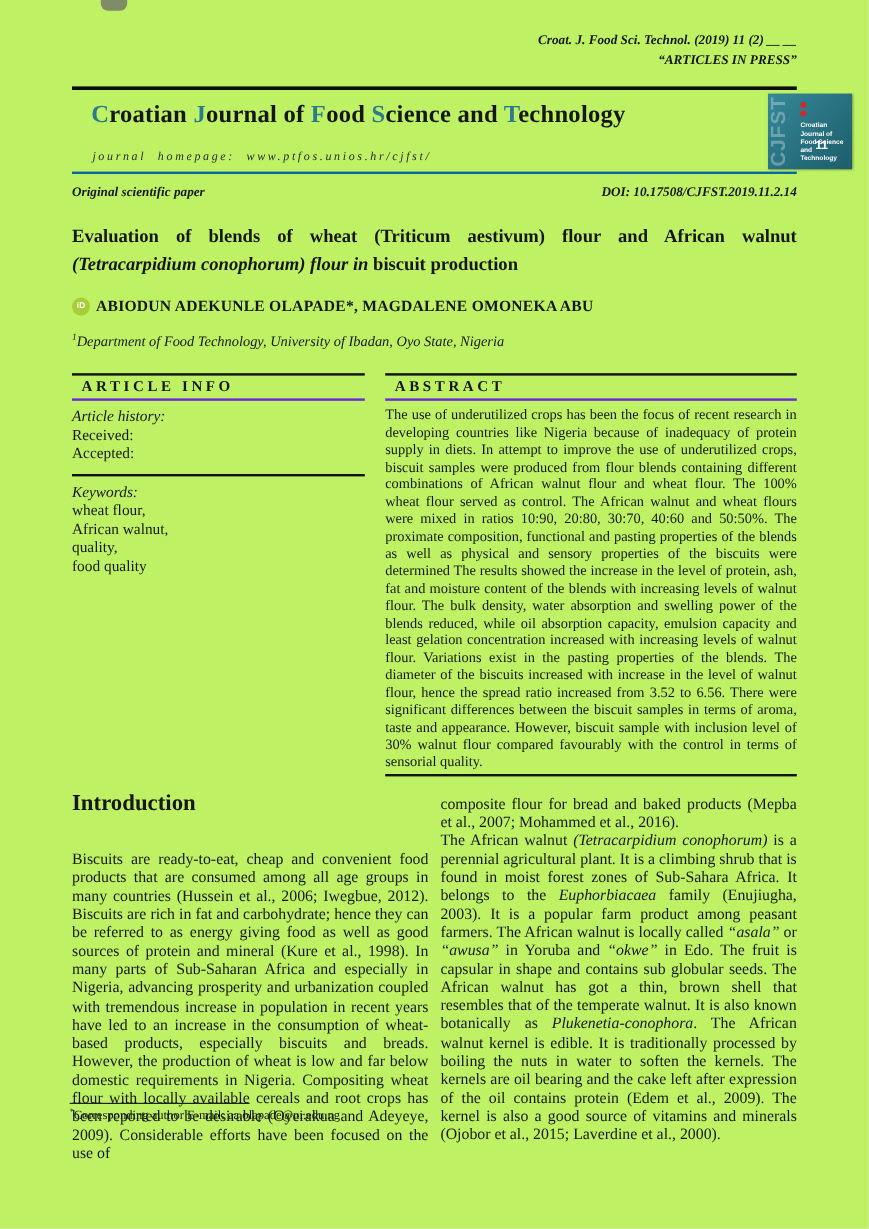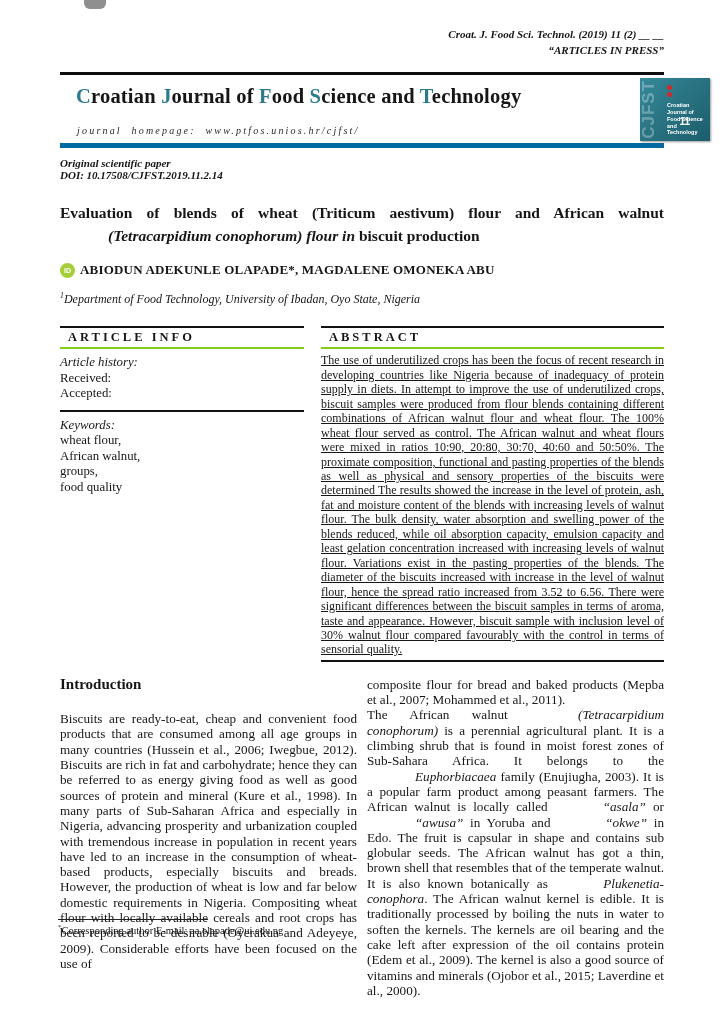--- a/index.html
+++ b/index.html
@@ -1,79 +1,79 @@
 <!DOCTYPE html>
 <html><head>
 <meta charset="utf-8">
 <style>
   html,body { margin:0; padding:0; background:#e8e8e8; }
   .page {
     position:relative; width:724px; height:1024px; margin:0 auto;
-    background:#ffffff; overflow:hidden;
+    background:#bef264; overflow:hidden;
     font-family:"Liberation Serif", serif; color:#161616;
   }
   .content { position:absolute; left:60px; top:0; width:604px; }
 
   
   .smudge { position:absolute; left:84px; top:0; width:22px; height:9px; background:#6a6a6a; border-radius:0 0 6px 6px; opacity:.75; }
 
   
   .running-head { margin-top:27px; text-align:right; font-size:11px; font-style:italic; font-weight:bold; line-height:1.45; }
 
   
-  .masthead { position:relative; margin-top:13px; border-top:3px solid #0d0d0d; border-bottom:5px solid #0369a1; height:68px; }
+  .masthead { position:relative; margin-top:13px; border-top:3px solid #0d0d0d; border-bottom:2px solid #0369a1; height:68px; }
   .journal-title { margin:10px 0 0 16px; font-size:20.5px; font-weight:bold; letter-spacing:.2px; }
   .journal-title .accent { color:#2c7b8d; }
   .journal-homepage { margin:17px 0 0 17px; font-size:10px; font-weight:normal; font-style:italic; letter-spacing:2.2px; word-spacing:5px; color:#2a2a2a; }
   .cover { position:absolute; top:3px; right:-46px; width:70px; height:63px;
     background:linear-gradient(135deg,#35899a 0%,#27707f 55%,#1d5d6b 100%); box-shadow:1px 1px 2px rgba(0,0,0,.4); }
   .cover-abbrev { position:absolute; left:-1px; bottom:2px; writing-mode:vertical-rl; transform:rotate(180deg);
     font-family:"Liberation Sans", sans-serif; font-weight:bold; font-size:17px; letter-spacing:1px; color:rgba(255,255,255,.30); }
   .cover-dots { position:absolute; left:27px; top:7px; }
   .cover-dots span { display:block; width:5px; height:5px; border-radius:50%; background:#d22a2a; margin-bottom:2px; }
   .cover-title { position:absolute; left:27px; top:24px; width:36px; font-family:"Liberation Sans", sans-serif;
     font-size:5.5px; line-height:1.25; color:#ffffff; font-weight:bold; }
   .cover-issue { position:absolute; right:20px; bottom:14px; font-family:"Liberation Sans", sans-serif;
     font-size:10px; font-weight:bold; color:#ffffff; }
 
   
-  .meta-row { display:flex; justify-content:space-between; margin-top:9px; font-size:11px; font-style:italic; font-weight:bold;flex-direction:column; }
+  .meta-row { display:flex; justify-content:space-between; margin-top:9px; font-size:11px; font-style:italic; font-weight:bold; }
 
   
   .paper-title { margin-top:20px; font-size:15.5px; font-weight:bold; text-align:justify; line-height:1.5; }
   .authors-row { margin-top:15px; display:flex; align-items:center; }
   .orcid-icon { width:15px; height:15px; border-radius:50%; background:#a6ce39; color:#ffffff;
     font-family:"Liberation Sans", sans-serif; font-size:7px; font-weight:bold;
     display:flex; align-items:center; justify-content:center; margin-right:5px; flex:0 0 auto; }
   .authors { font-size:13px; font-weight:bold; letter-spacing:.2px; }
   .affiliation { margin-top:13px; font-size:12px; font-style:italic; }
 
   
   .info-section { display:flex; gap:17px; margin-top:19px; }
   .info-col-left { width:244px; flex:0 0 auto; }
   .info-col-right { flex:1; }
-  .info-header { border-top:2.5px solid #111; border-bottom:2px solid #84cc16; font-size:12.5px; font-weight:bold;
+  .info-header { border-top:2.5px solid #111; border-bottom:2px solid #6d28d9; font-size:12.5px; font-weight:bold;
     letter-spacing:3px; padding:2px 0 2px 8px; }
   .info-block { margin-top:6px; font-size:12.8px; line-height:15.5px; }
   .info-divider { border-top:2px solid #111; margin-top:8px; }
   .label-italic { font-style:italic; }
   .abstract-wrap { border-bottom:2px solid #111; padding-bottom:3px; }
-  .abstract-text { margin:4px 0 0 0; font-size:12px; line-height:14.45px; text-align:justify;text-decoration:underline; }
+  .abstract-text { margin:4px 0 0 0; font-size:12px; line-height:14.45px; text-align:justify; }
 
   
   .body-section { display:flex; gap:10px; margin-top:15px; }
   .body-col { width:297px; flex:0 0 auto; font-size:13.2px; line-height:15.3px; text-align:justify; }
-  .section-heading { font-size:15px; font-weight:bold; margin:0 0 19px 0; text-align:left; }
+  .section-heading { font-size:19px; font-weight:bold; margin:0 0 31px 0; text-align:left; }
   .body-col p { margin:0; }
 
   
   .footnote { position:absolute; left:58px; top:919px; font-size:10.5px; }
   .footnote-rule { width:150px; border-top:1.5px solid #222; margin-bottom:3px; }
 
-  .i { font-style:italic;margin-left:48px; }
+  .i { font-style:italic; }
   .sup { vertical-align:super; font-size:.65em; }
 </style>
 </head>
 <body>
 
 <div class="page">
   <div class="smudge"></div>
 
   <div class="content">
     <div class="running-head">
@@ -115,39 +115,39 @@
         <div class="info-block">
           <div class="label-italic">Article history:</div>
           <div>Received:</div>
           <div>Accepted:</div>
         </div>
         <div class="info-divider"></div>
         <div class="info-block">
           <div class="label-italic">Keywords:</div>
           <div>wheat flour,</div>
           <div>African walnut,</div>
-          <div>groups,</div>
+          <div>quality,</div>
           <div>food quality</div>
         </div>
       </div>
       <div class="info-col-right">
         <div class="abstract-wrap">
           <div class="info-header">ABSTRACT</div>
           <p class="abstract-text">The use of underutilized crops has been the focus of recent research in developing countries like Nigeria because of inadequacy of protein supply in diets. In attempt to improve the use of underutilized crops, biscuit samples were produced from flour blends containing different combinations of African walnut flour and wheat flour. The 100% wheat flour served as control. The African walnut and wheat flours were mixed in ratios 10:90, 20:80, 30:70, 40:60 and 50:50%. The proximate composition, functional and pasting properties of the blends as well as physical and sensory properties of the biscuits were determined The results showed the increase in the level of protein, ash, fat and moisture content of the blends with increasing levels of walnut flour. The bulk density, water absorption and swelling power of the blends reduced, while oil absorption capacity, emulsion capacity and least gelation concentration increased with increasing levels of walnut flour. Variations exist in the pasting properties of the blends. The diameter of the biscuits increased with increase in the level of walnut flour, hence the spread ratio increased from 3.52 to 6.56. There were significant differences between the biscuit samples in terms of aroma, taste and appearance. However, biscuit sample with inclusion level of 30% walnut flour compared favourably with the control in terms of sensorial quality.</p>
         </div>
       </div>
     </div>
 
     <div class="body-section">
       <div class="body-col">
         <h2 class="section-heading">Introduction</h2>
         <p>Biscuits are ready-to-eat, cheap and convenient food products that are consumed among all age groups in many countries (Hussein et al., 2006; Iwegbue, 2012). Biscuits are rich in fat and carbohydrate; hence they can be referred to as energy giving food as well as good sources of protein and mineral (Kure et al., 1998). In many parts of Sub-Saharan Africa and especially in Nigeria, advancing prosperity and urbanization coupled with tremendous increase in population in recent years have led to an increase in the consumption of wheat-based products, especially biscuits and breads. However, the production of wheat is low and far below domestic requirements in Nigeria. Compositing wheat flour with locally available cereals and root crops has been reported to be desirable (Oyerakua and Adeyeye, 2009). Considerable efforts have been focused on the use of</p>
       </div>
       <div class="body-col">
-        <p>composite flour for bread and baked products (Mepba et al., 2007; Mohammed et al., 2011).</p>
+        <p>composite flour for bread and baked products (Mepba et al., 2007; Mohammed et al., 2016).</p>
         <p><span>The African walnut </span><span class="i">(Tetracarpidium conophorum)</span><span> is a perennial agricultural plant. It is a climbing shrub that is found in moist forest zones of Sub-Sahara Africa. It belongs to the </span><span class="i">Euphorbiacaea</span><span> family (Enujiugha, 2003). It is a popular farm product among peasant farmers. The African walnut is locally called </span><span class="i">“asala”</span><span> or </span><span class="i">“awusa”</span><span> in Yoruba and </span><span class="i">“okwe”</span><span> in Edo. The fruit is capsular in shape and contains sub globular seeds. The African walnut has got a thin, brown shell that resembles that of the temperate walnut. It is also known botanically as </span><span class="i">Plukenetia-conophora</span><span>. The African walnut  kernel is edible. It is traditionally processed by boiling the nuts in water to soften the kernels. The kernels are oil bearing and the cake left after expression of the oil contains protein (Edem et al., 2009). The kernel is also a good source of vitamins and minerals (Ojobor et al., 2015; Laverdine et al., 2000).</span></p>
       </div>
     </div>
   </div>
 
   <div class="footnote">
     <div class="footnote-rule"></div>
     <span class="sup">*</span><span>Corresponding author E-mail: aa.olapade@ui.edu.ng</span>
   </div>
 </div>

